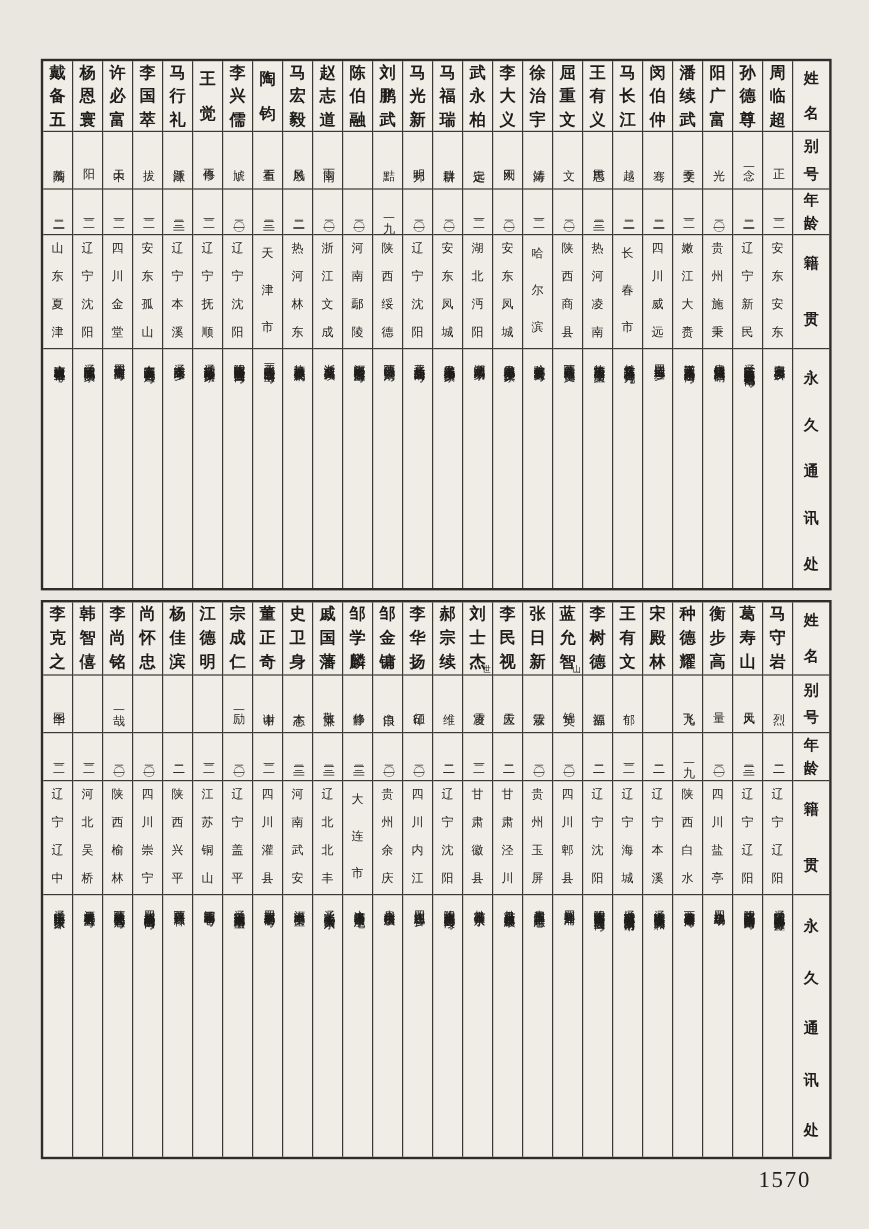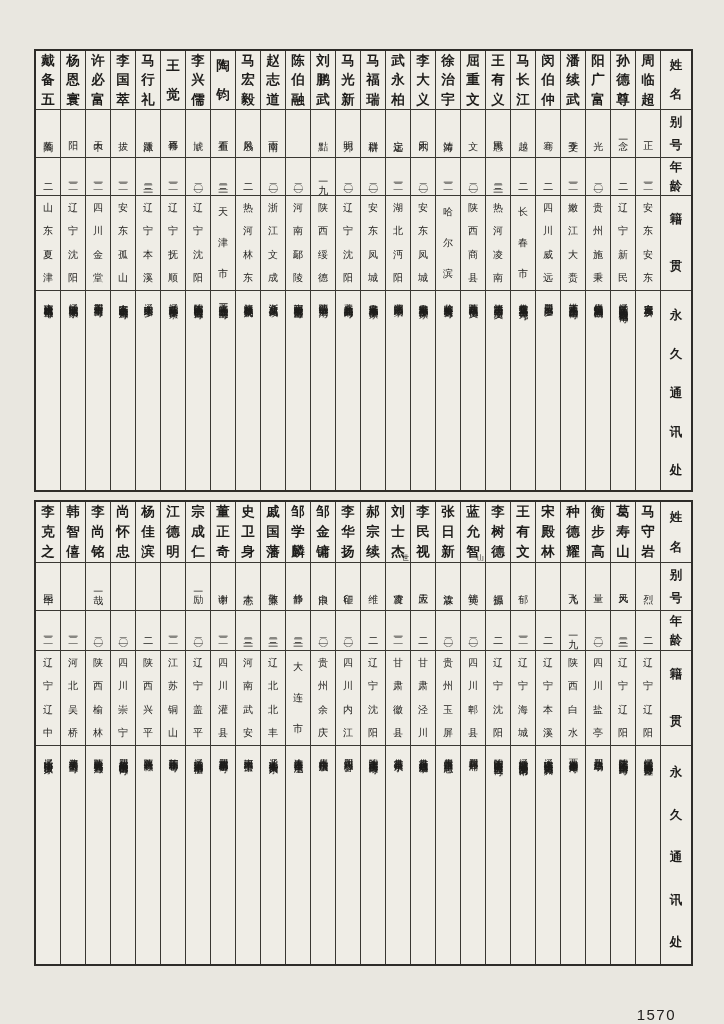--- a/index.html
+++ b/index.html
@@ -62,23 +62,22 @@
   [data-spread] .ch{display:block;line-height:1;}
 
   .note{
     position:absolute;right:1px;bottom:0;
     font-size:7px;font-weight:normal;line-height:1;
   }
   .note:empty{display:none;}
 
   .page-number{
     position:absolute;top:973px;right:48px;
-    font-size:15px;letter-spacing:1.5px;
-    font-family:Liberation Sans, sans-serif;
-    margin-top:33px;
+    font-size:19px;letter-spacing:1.5px;
+    font-family:Liberation Serif, serif;
   }
 </style>
 </head>
 <body>
 
 <div class="sheet">
 
   <div class="rtable t1">
     <div class="col col-header">
       <div class="cell cell-name">

